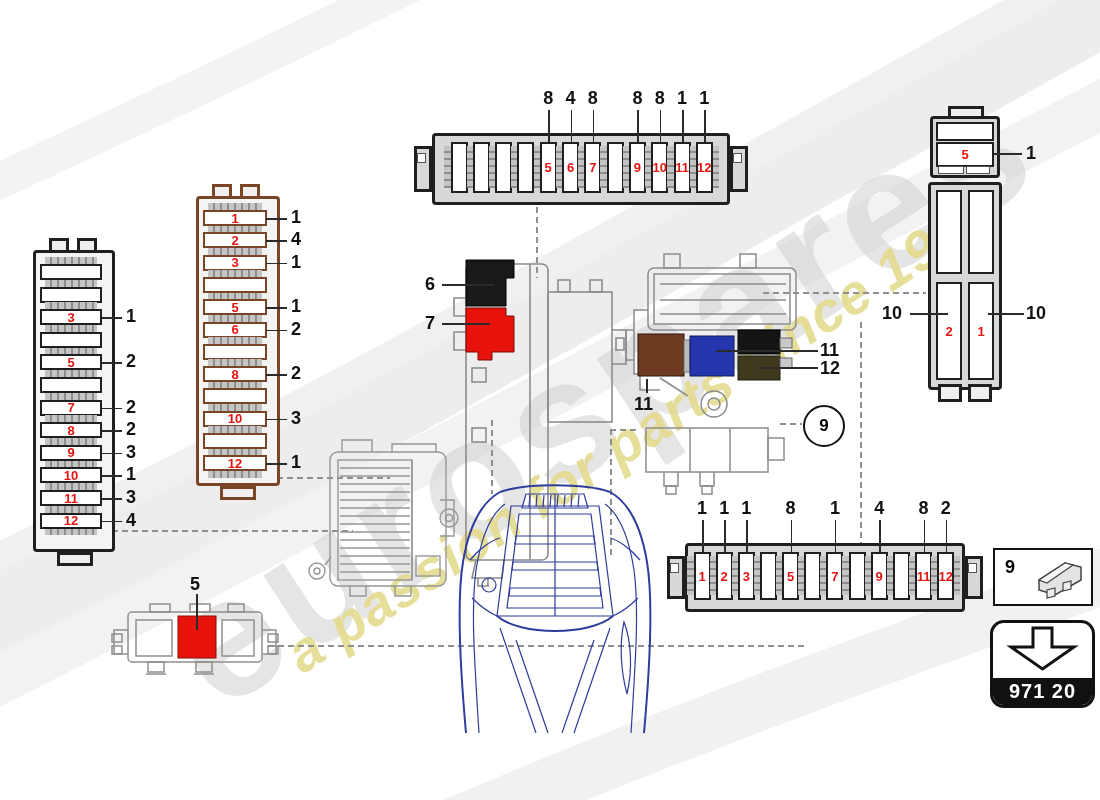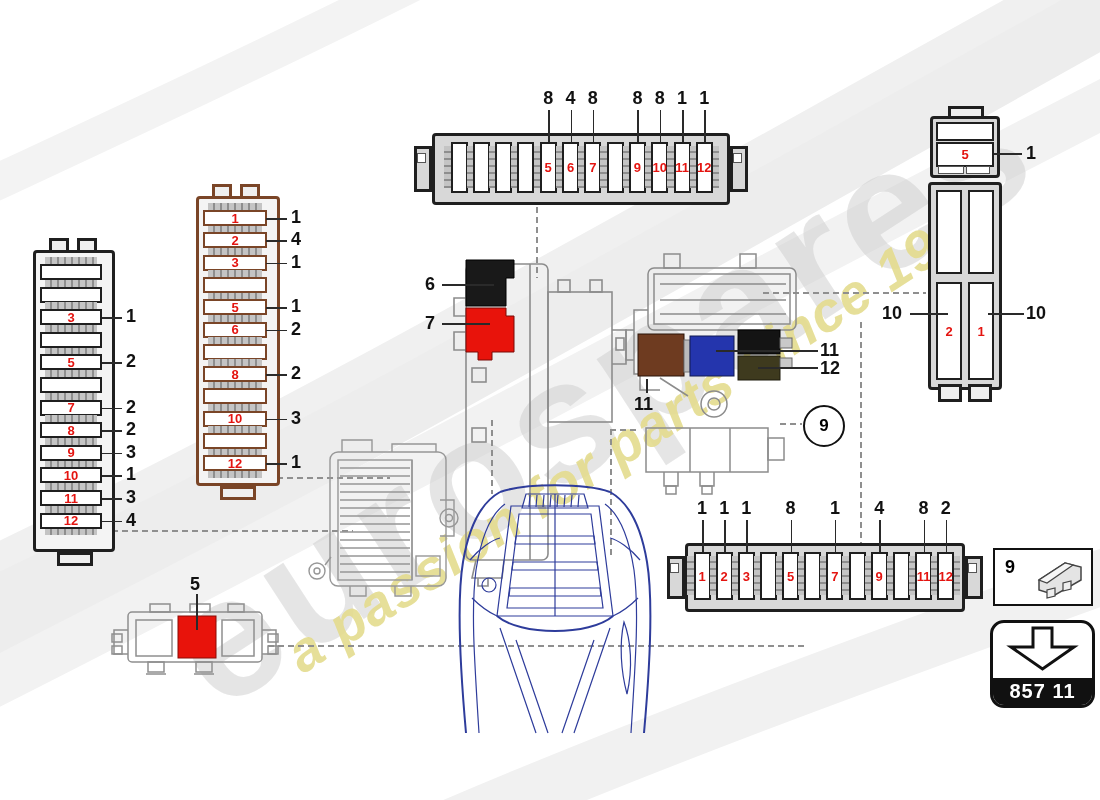--- a/index.html
+++ b/index.html
@@ -238,21 +238,21 @@
       <path d="M14,28 L40,11 L48,13 L22,31 Z" fill="#f6f6f6" stroke="#444" stroke-width="1.2"></path>
       <path d="M22,38 l0,8 l8,-2 l0,-8 Z" fill="#eee" stroke="#444" stroke-width="1.2"></path>
       <path d="M38,31 l0,8 l8,-2 l0,-8 Z" fill="#eee" stroke="#444" stroke-width="1.2"></path>
     </svg>
   </div>
 
   <div id="part-box">
     <svg width="93" height="50" viewBox="0 0 93 50" style="position:absolute;left:3px;top:2px">
       <path d="M37,3 L56,3 L56,22 L78,22 L46.5,44 L15,22 L37,22 Z" fill="#fff" stroke="#111" stroke-width="3" stroke-linejoin="miter"></path>
     </svg>
-    <div class="band">857 11</div>
+    <div class="band">971 20</div>
   </div>
 
 <div class="shell-v" style="left: 33px; top: 250px; width: 76px; height: 296px; border-color: rgb(31, 31, 31);"></div>
     <div class="tab" style="left: 49px; top: 238px; width: 14px; height: 9px; border-color: rgb(31, 31, 31);"></div>
     <div class="tab" style="left: 77px; top: 238px; width: 14px; height: 9px; border-color: rgb(31, 31, 31);"></div>
     <div class="tab" style="left: 57px; top: 552px; width: 30px; height: 8px; border-color: rgb(31, 31, 31);"></div>
     <div class="strip-h" style="left: 45px; top: 257.2px; width: 52px;"></div>
     <div class="slot" style="left: 40px; top: 264px; width: 58px; height: 12px; border-color: rgb(31, 31, 31);"></div>
     <div class="strip-h" style="left: 45px; top: 279.8px; width: 52px;"></div>
     <div class="slot" style="left: 40px; top: 286.6px; width: 58px; height: 12px; border-color: rgb(31, 31, 31);"></div>

